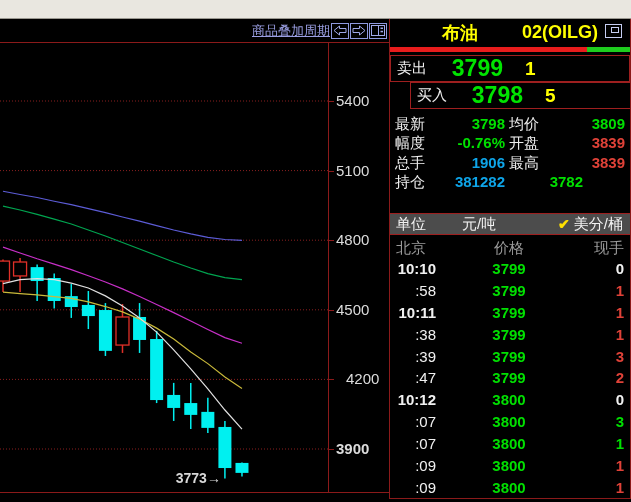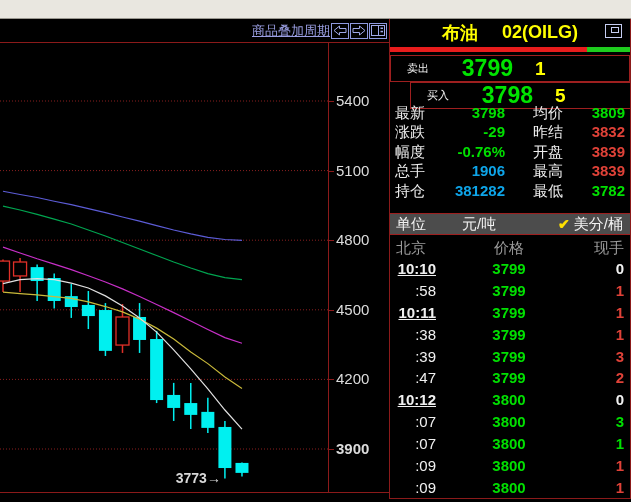--- a/index.html
+++ b/index.html
@@ -19,49 +19,49 @@
               border-top:1px solid #8b1a1a;border-bottom:1px solid #8b1a1a;background:#000;}
   .kline-svg{position:absolute;left:0;top:0;}
   .axis{position:absolute;left:328px;top:0;width:61px;height:449px;border-left:1px solid #8b1a1a;box-sizing:border-box;}
   .axis-label{position:absolute;left:7px;color:#dcdcdc;font-size:15px;letter-spacing:0px;}
   .axis-tick{position:absolute;left:0;width:5px;height:1px;background:#8b1a1a;}
   
   .panel{position:absolute;left:389px;top:19px;width:242px;height:480px;background:#000;box-sizing:border-box;
          border-left:1px solid #8b1a1a;border-right:1px solid #8b1a1a;border-bottom:1px solid #8b1a1a;overflow:hidden;}
   .p-abs{position:absolute;left:0;width:240px;box-sizing:border-box;}
   .title-row{top:0;height:27px;display:flex;align-items:center;justify-content:center;gap:24px;}
-  .title-name,.title-code{color:#ffff00;font-size:18px;font-weight:bold;}
+  .title-name,.title-code{color:#ffff00;font-size:18px;font-weight:bold;margin-left:20px;}
   .restore-btn{position:absolute;right:8px;top:5px;width:17px;height:14px;border:1px solid #c6cdf2;box-sizing:border-box;cursor:pointer;background:#000;}
   .restore-inner{position:absolute;right:2px;top:2px;width:8px;height:6px;border:1px solid #c6cdf2;box-sizing:border-box;}
   .ratio{top:28px;height:5px;display:flex;}
   .ratio-red{height:100%;}
   .ratio-green{height:100%;}
   .ord-row{height:27px;border:1px solid #9e1f1f;display:flex;align-items:center;background:#000;cursor:pointer;}
   .ask-row{top:36px;} .bid-row{top:63px;margin-left:20px;}
-  .ord-label{color:#f0f0f0;font-size:11px;padding-left:16px;width:50px;}
+  .ord-label{color:#f0f0f0;font-size:15px;padding-left:6px;width:50px;}
   .ord-price{color:#00e400;font-size:23px;font-weight:bold;width:56px;text-align:right;}
   .ord-qty{color:#ffff00;font-size:19px;font-weight:bold;margin-left:22px;}
-  .stats{top:84px;height:97px;}
+  .stats{top:95px;height:97px;}
   .stat-row{display:grid;grid-template-columns:42px 68px 78px 1fr;height:19.4px;line-height:19.4px;padding:0 5px;}
   .stat-l{color:#ececec;font-size:15px;}
-  .stat-l2{padding-left:28px;}
+  .stat-l2{padding-left:4px;}
   .stat-v{font-size:15px;font-weight:bold;text-align:right;}
   .unit-row{top:194px;height:22px;background:#4c4c4c;border-top:1px solid #9e1f1f;border-bottom:1px solid #9e1f1f;
             display:flex;align-items:center;font-size:15px;color:#f2f2f2;}
   .unit-label{padding-left:6px;width:66px;}
   .unit-opt-left{width:70px;cursor:pointer;}
   .unit-right{margin-left:auto;padding-right:7px;cursor:pointer;display:flex;align-items:center;gap:4px;}
   .check{color:#ffe000;font-weight:bold;font-size:14px;}
   .tick-grid{display:grid;grid-template-columns:40px 1fr 56px;padding:0 6px;}
   .tick-header{top:220px;height:18px;line-height:18px;color:#9c9c9c;font-size:15px;}
   .th-time{text-align:left;} .th-price{text-align:center;padding-left:14px;} .th-qty{text-align:right;}
   .ticks{top:239px;height:241px;}
   .tick-row{height:21.9px;line-height:21.9px;}
   .tk-time{color:#f0f0f0;font-size:15px;text-align:right;}
-  .tk-time.t-bold{font-weight:bold;text-decoration:underline;}
+  .tk-time.t-bold{font-weight:bold;}
   .tk-price{font-size:15px;font-weight:bold;text-align:center;padding-left:14px;}
   .tk-qty{font-size:15px;font-weight:bold;text-align:right;}
   .c-green{color:#00e000;} .c-red{color:#e04238;} .c-yellow{color:#0ea5e9;} .c-white{color:#f2f2f2;}
 </style>
 </head>
 <body>
 
 <div id="screen">
 
   <div class="topstrip"></div>
@@ -141,21 +141,21 @@
       </svg>
     <div class="axis">
         <div class="axis-label" style="top: 49px;">5400</div>
         <div class="axis-tick" style="top: 58px;"></div>
         <div class="axis-label" style="top: 118.6px;">5100</div>
         <div class="axis-tick" style="top: 127.6px;"></div>
         <div class="axis-label" style="top: 188.2px;">4800</div>
         <div class="axis-tick" style="top: 197.2px;"></div>
         <div class="axis-label" style="top: 257.8px;">4500</div>
         <div class="axis-tick" style="top: 266.8px;"></div>
-        <div class="axis-label" style="top: 327.4px;">4200</div>
+        <div class="axis-label" style="top: 327.4px; margin-left: 10px;">4200</div>
         <div class="axis-tick" style="top: 336.4px;"></div>
         <div class="axis-label" style="top: 397px; font-weight: bold;">3900</div>
         <div class="axis-tick" style="top: 406px;"></div>
       </div>
   </div>
 
   <div class="panel">
 
     <div class="p-abs title-row">
       <span class="title-name">布油</span>
@@ -182,45 +182,38 @@
     </div>
 
     <div class="p-abs stats">
   <div class="stat-row">
     <span class="stat-l">最新</span>
     <span class="stat-v c-green">3798</span>
     <span class="stat-l stat-l2">均价</span>
     <span class="stat-v c-green">3809</span>
   </div>
 
-  <div class="stat-row">
-    <span class="stat-l">涨跌</span>
-    <span class="stat-v c-green">-29</span>
-    <span class="stat-l stat-l2">昨结</span>
-    <span class="stat-v c-red">3832</span>
-  </div>
 
   <div class="stat-row">
     <span class="stat-l">幅度</span>
     <span class="stat-v c-green">-0.76%</span>
     <span class="stat-l stat-l2">开盘</span>
     <span class="stat-v c-red">3839</span>
   </div>
 
   <div class="stat-row">
     <span class="stat-l">总手</span>
     <span class="stat-v c-yellow">1906</span>
     <span class="stat-l stat-l2">最高</span>
     <span class="stat-v c-red">3839</span>
   </div>
 
   <div class="stat-row">
     <span class="stat-l">持仓</span>
     <span class="stat-v c-yellow">381282</span>
-    <span class="stat-l stat-l2">最低</span>
     <span class="stat-v c-green">3782</span>
   </div>
 </div>
 
     <div class="p-abs tick-grid tick-header">
       <span class="th-time">北京</span>
       <span class="th-price">价格</span>
       <span class="th-qty">现手</span>
     </div>
 

